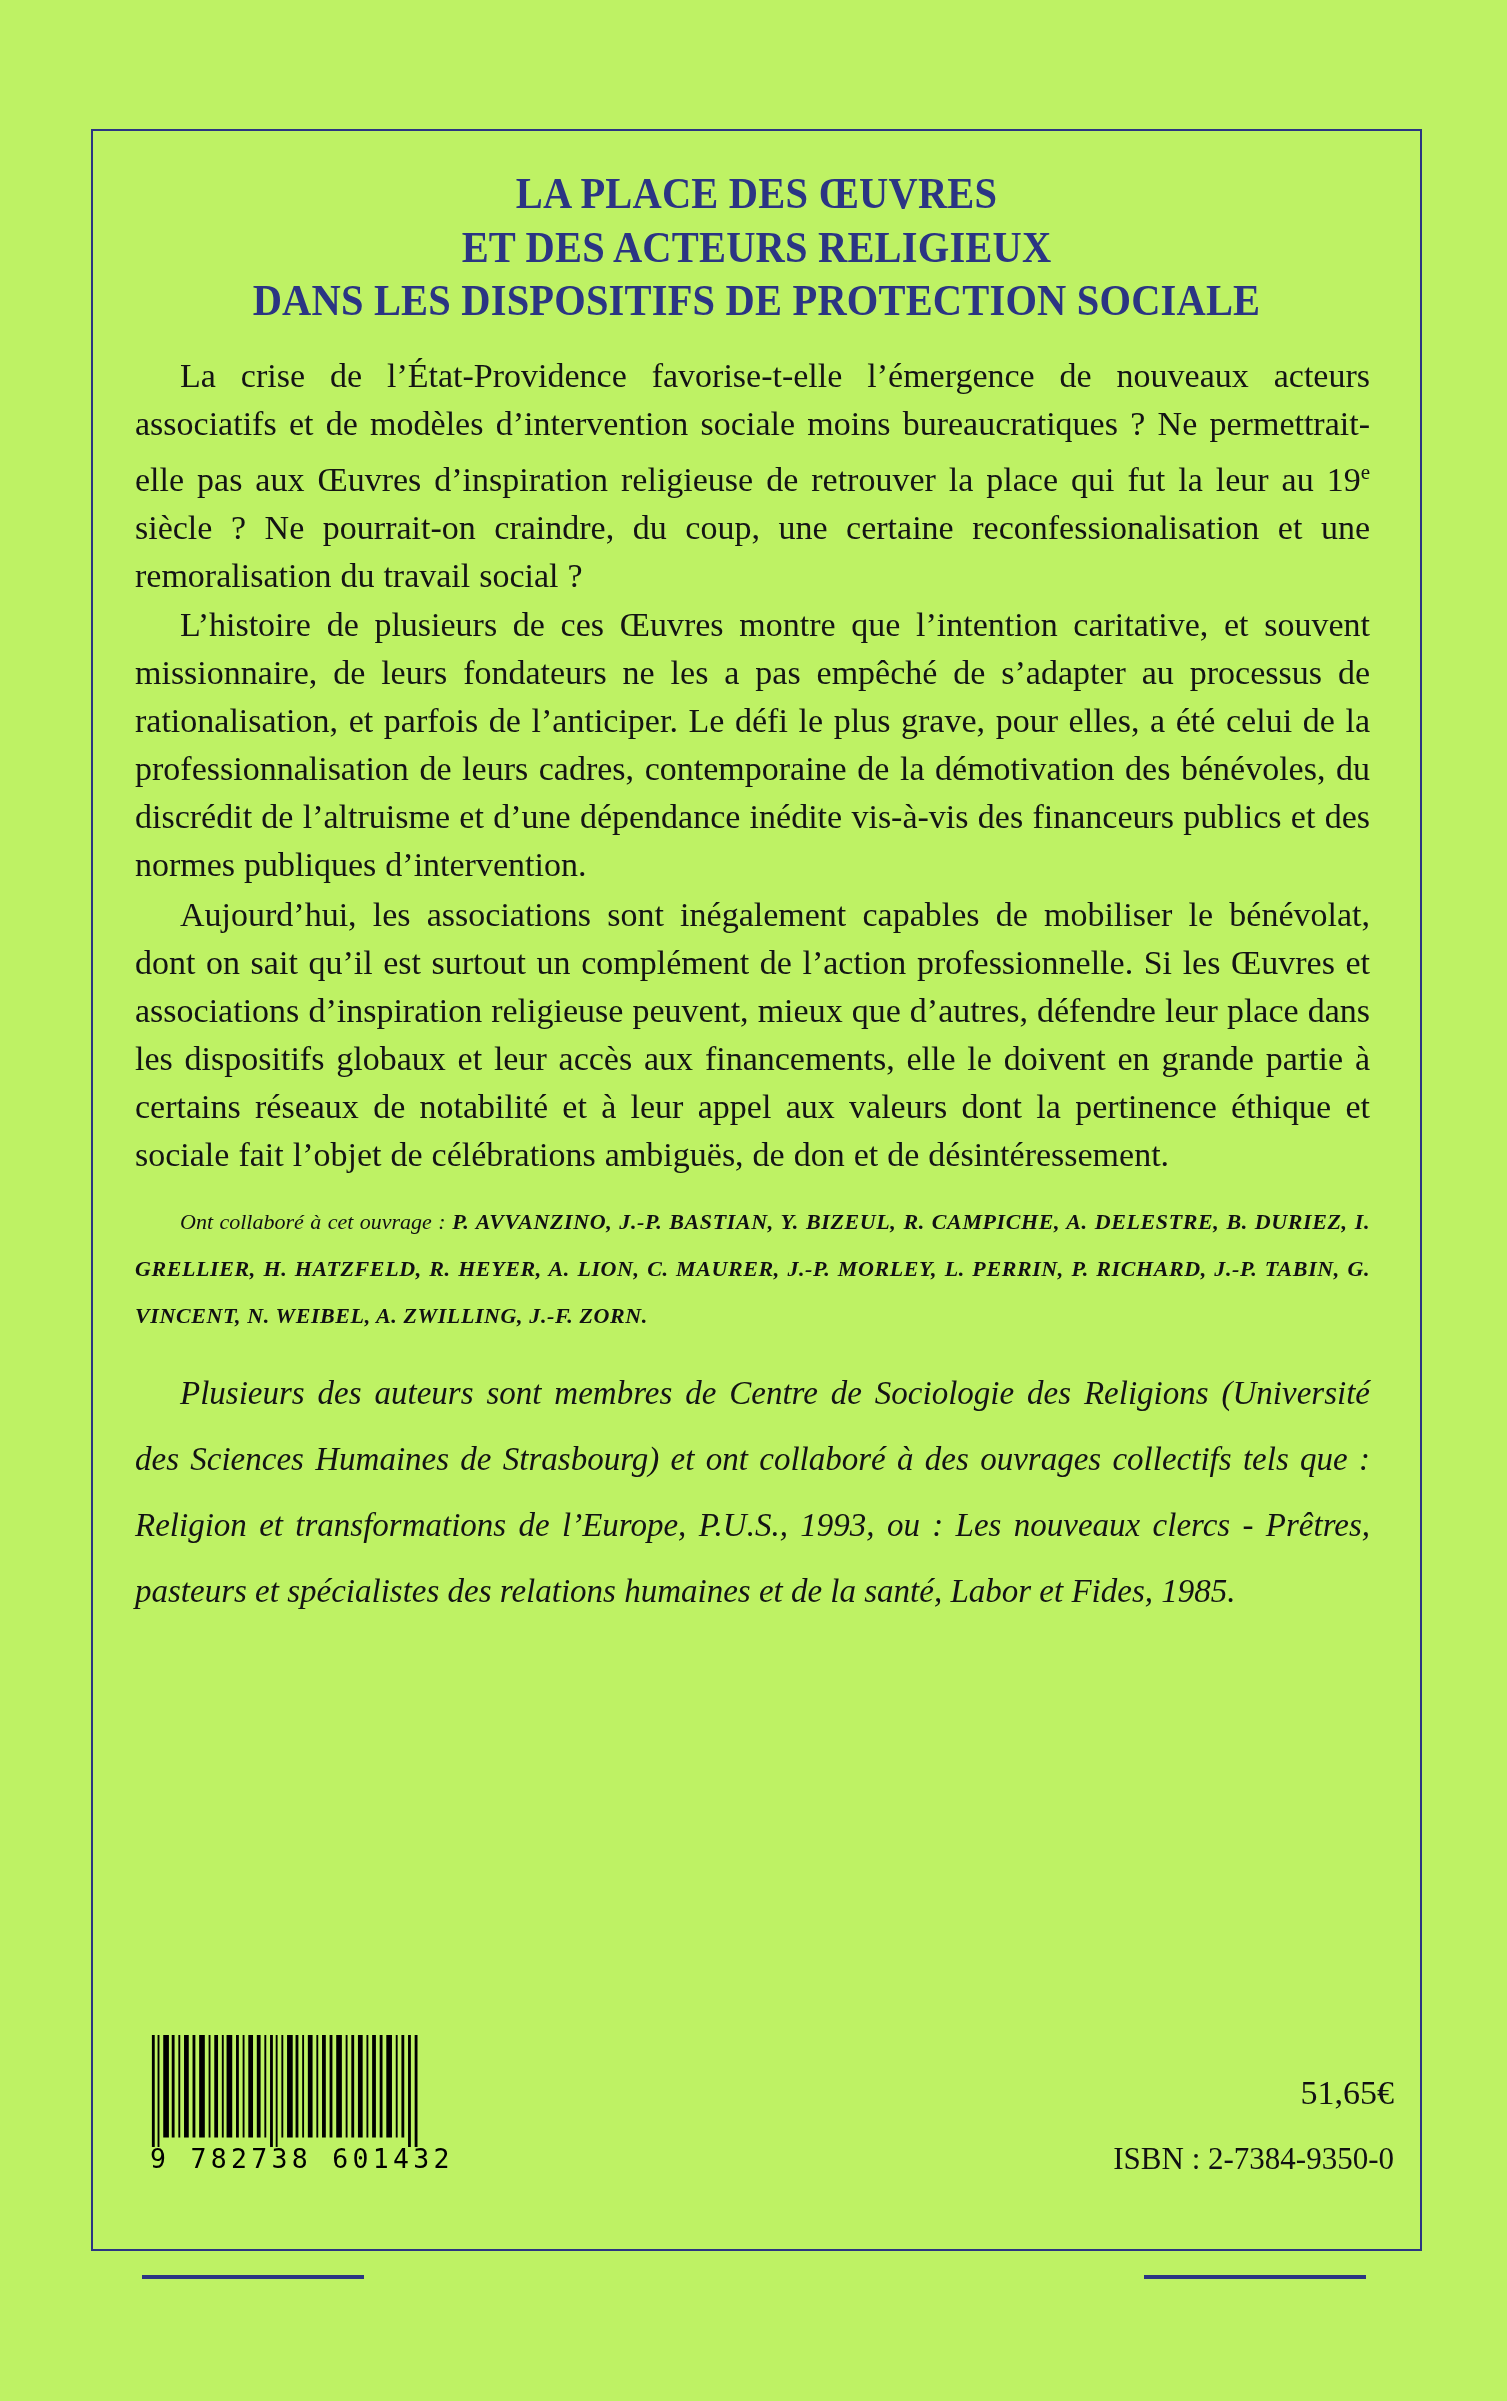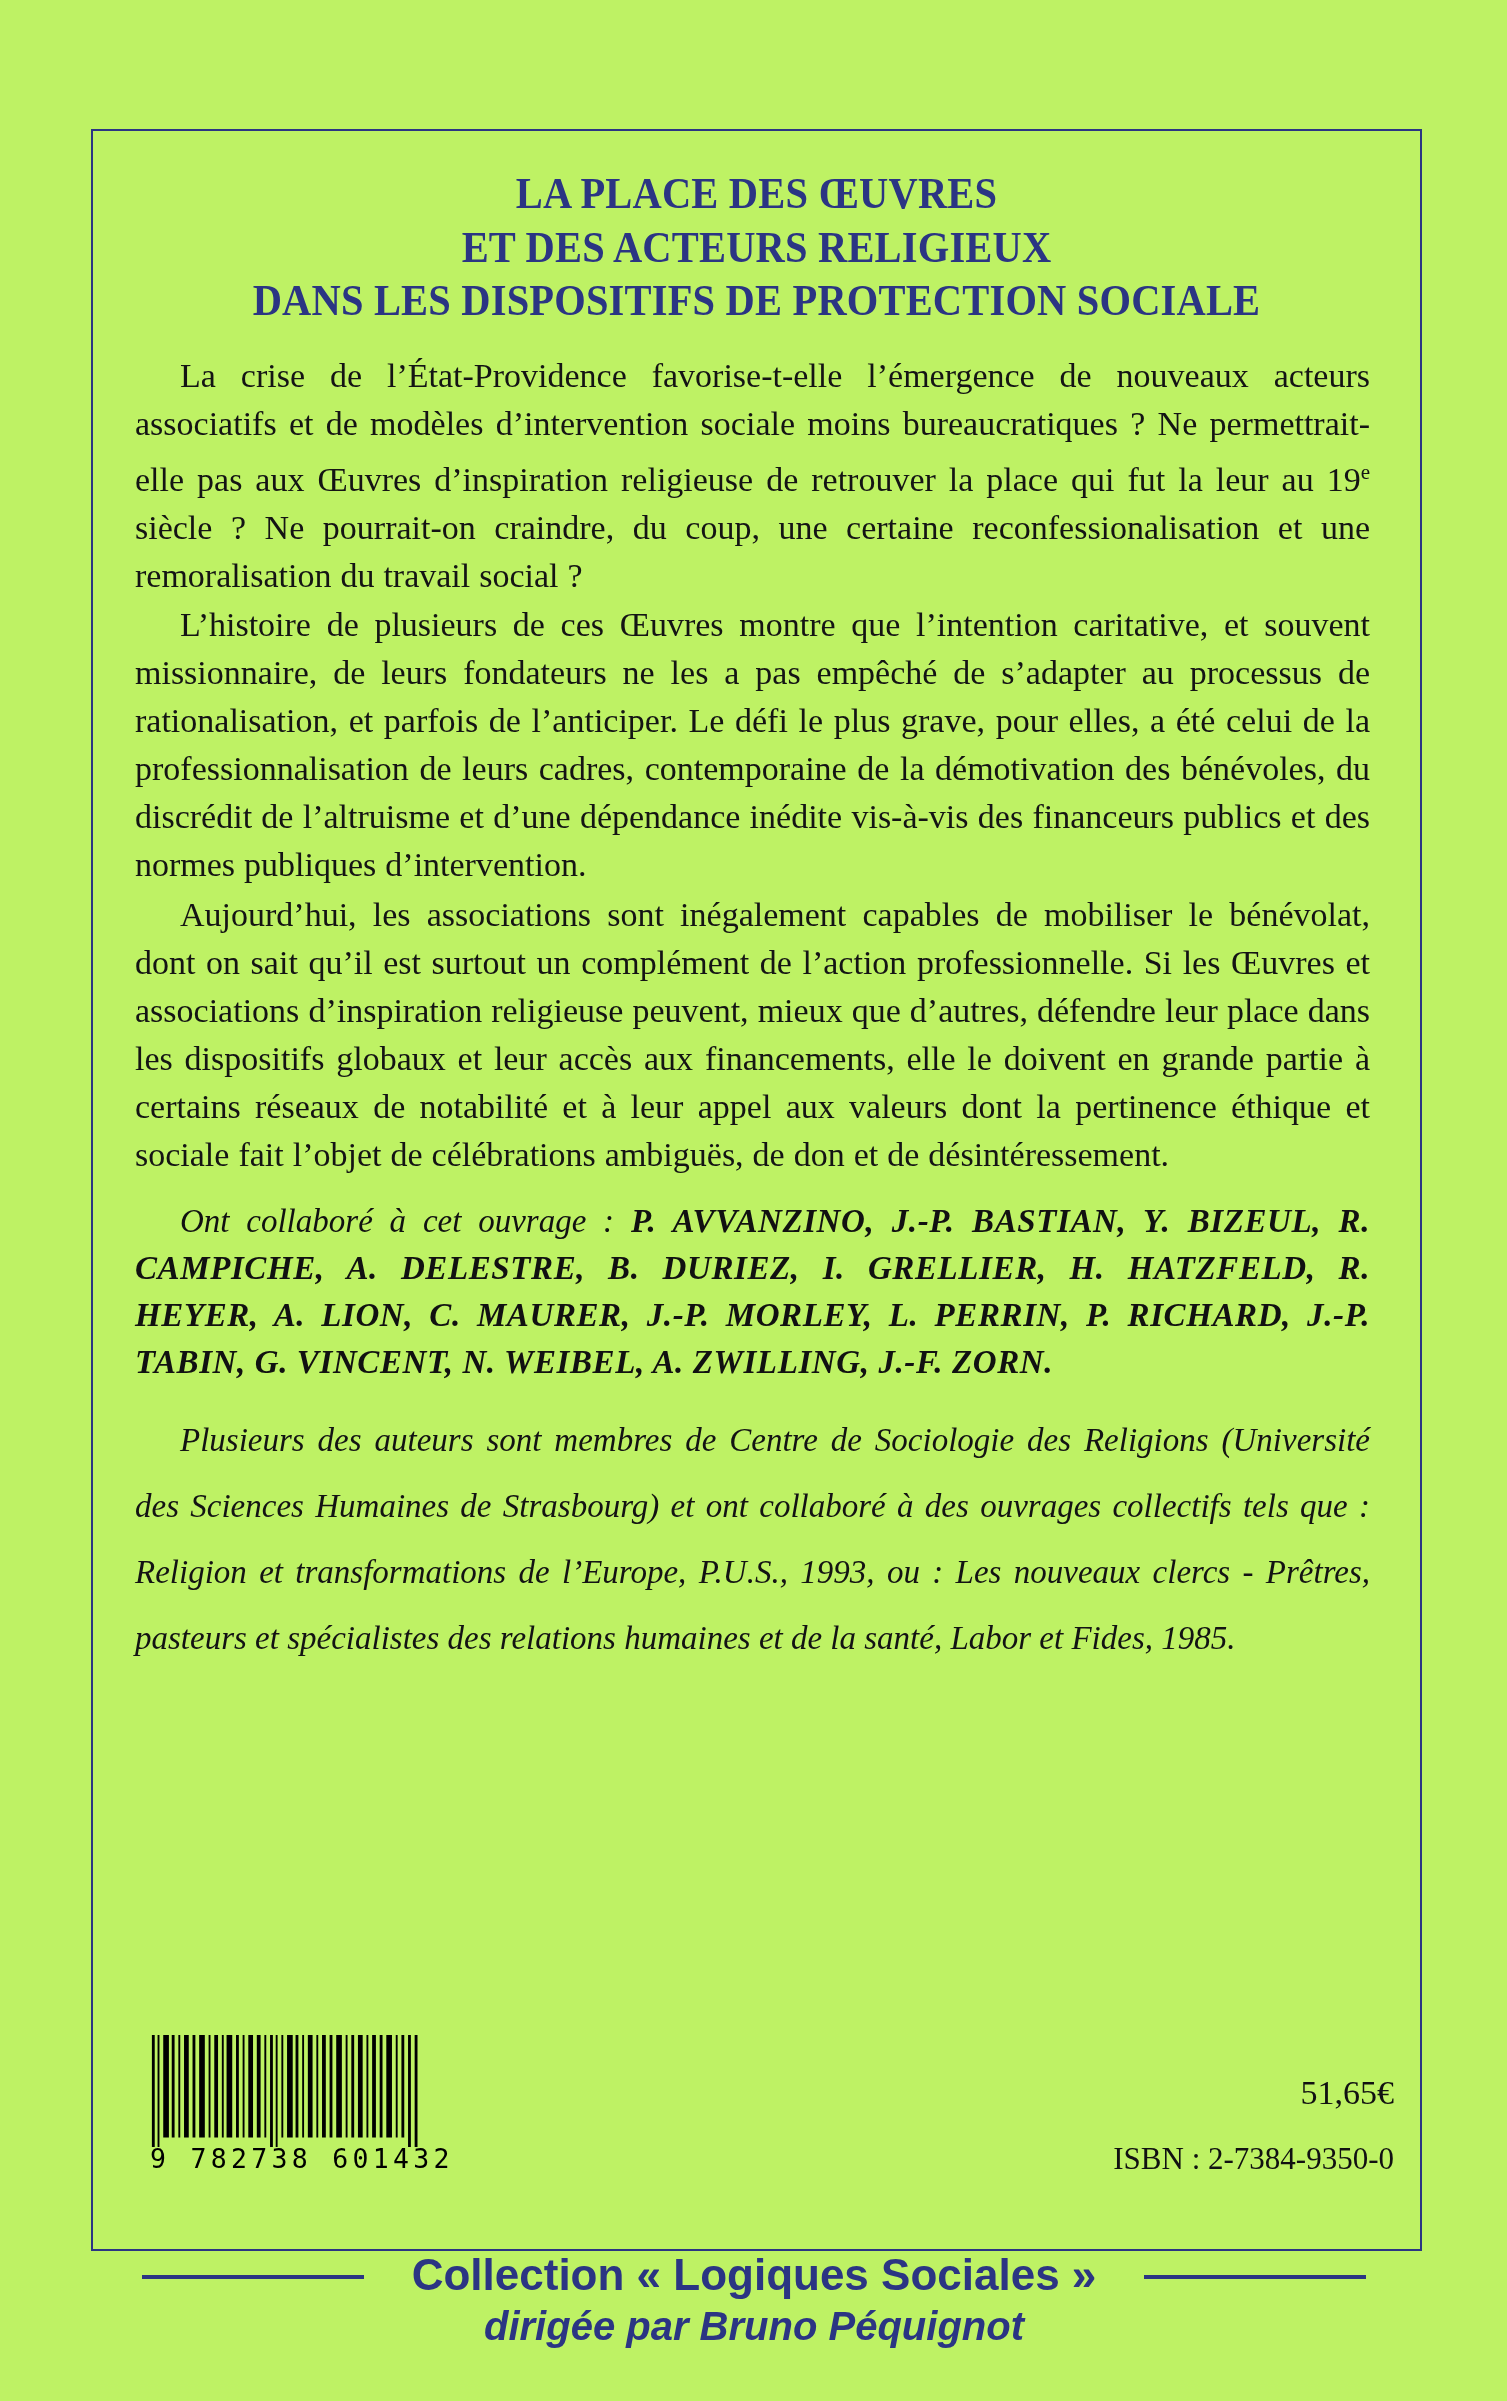--- a/index.html
+++ b/index.html
@@ -72,21 +72,21 @@
     hyphens: manual;
     word-spacing: 0.5px;
   }
   p.para + p.para { margin-top: 1.9px; }
 
   sup.ord { font-size: 0.62em; vertical-align: 0.55em; }
 
   
   .contrib {
     margin: 19px 0 0 0;
-    font-size: 33px;
+    font-size: 22px;
     line-height: 47px;
     font-style: italic;
     font-family: "Liberation Serif", "DejaVu Serif", serif;
     text-align: justify;
     text-indent: 45px;
     color: #111;
   }
   .contrib .lead { font-weight: normal; font-style: italic; }
   .contrib .names { font-weight: bold; font-style: italic; letter-spacing: 0.6px; }
 
@@ -244,19 +244,15 @@
     </svg>
     <div class="barcode-digits">9 782738 601432</div>
   </div>
 
   <div class="price">51,65€</div>
   <div class="isbn">ISBN : 2-7384-9350-0</div>
 
   <div class="rule-left"></div>
   <div class="rule-right"></div>
 
-  <div class="collection">
-    <div class="collection-line1">Collection « Logiques Sociales »</div>
-    <div class="collection-line2">dirigée par Bruno Péquignot</div>
-  </div>
 
 </div>
 
 
 </body></html>

